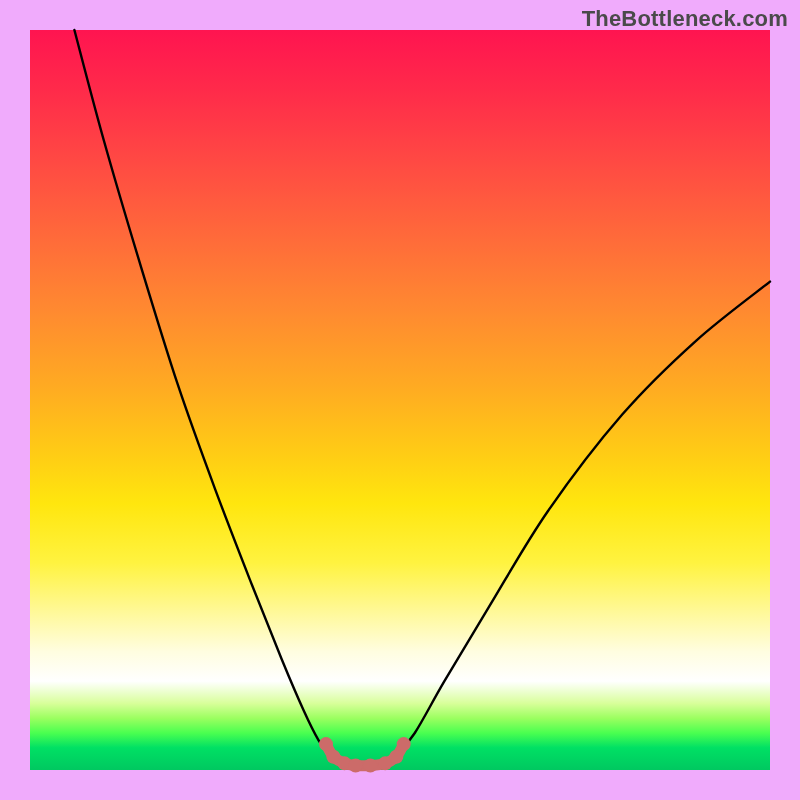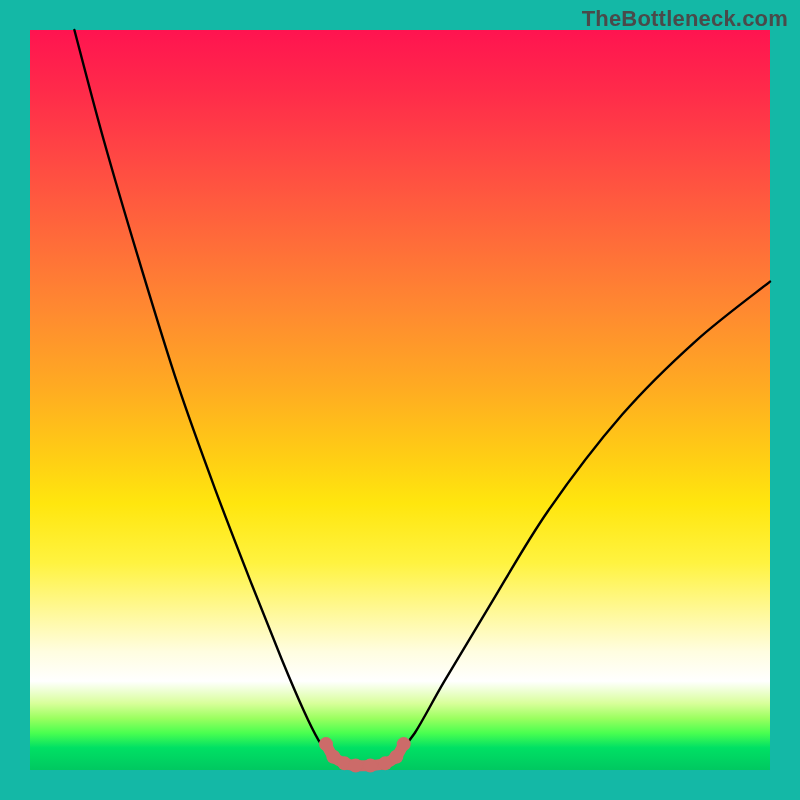--- a/index.html
+++ b/index.html
@@ -8,21 +8,21 @@
     width: 800px;
     height: 800px;
     background: #000;
     overflow: hidden;
     font-family: Arial, Helvetica, sans-serif;
   }
   .frame {
     position: relative;
     width: 800px;
     height: 800px;
-    background: #14b8a6;
+    background: #f0abfc;
   }
   .watermark {
     position: absolute;
     top: 6px;
     right: 12px;
     color: #4a4a4a;
     font-size: 22px;
     font-weight: bold;
     letter-spacing: 0.2px;
     z-index: 10;

